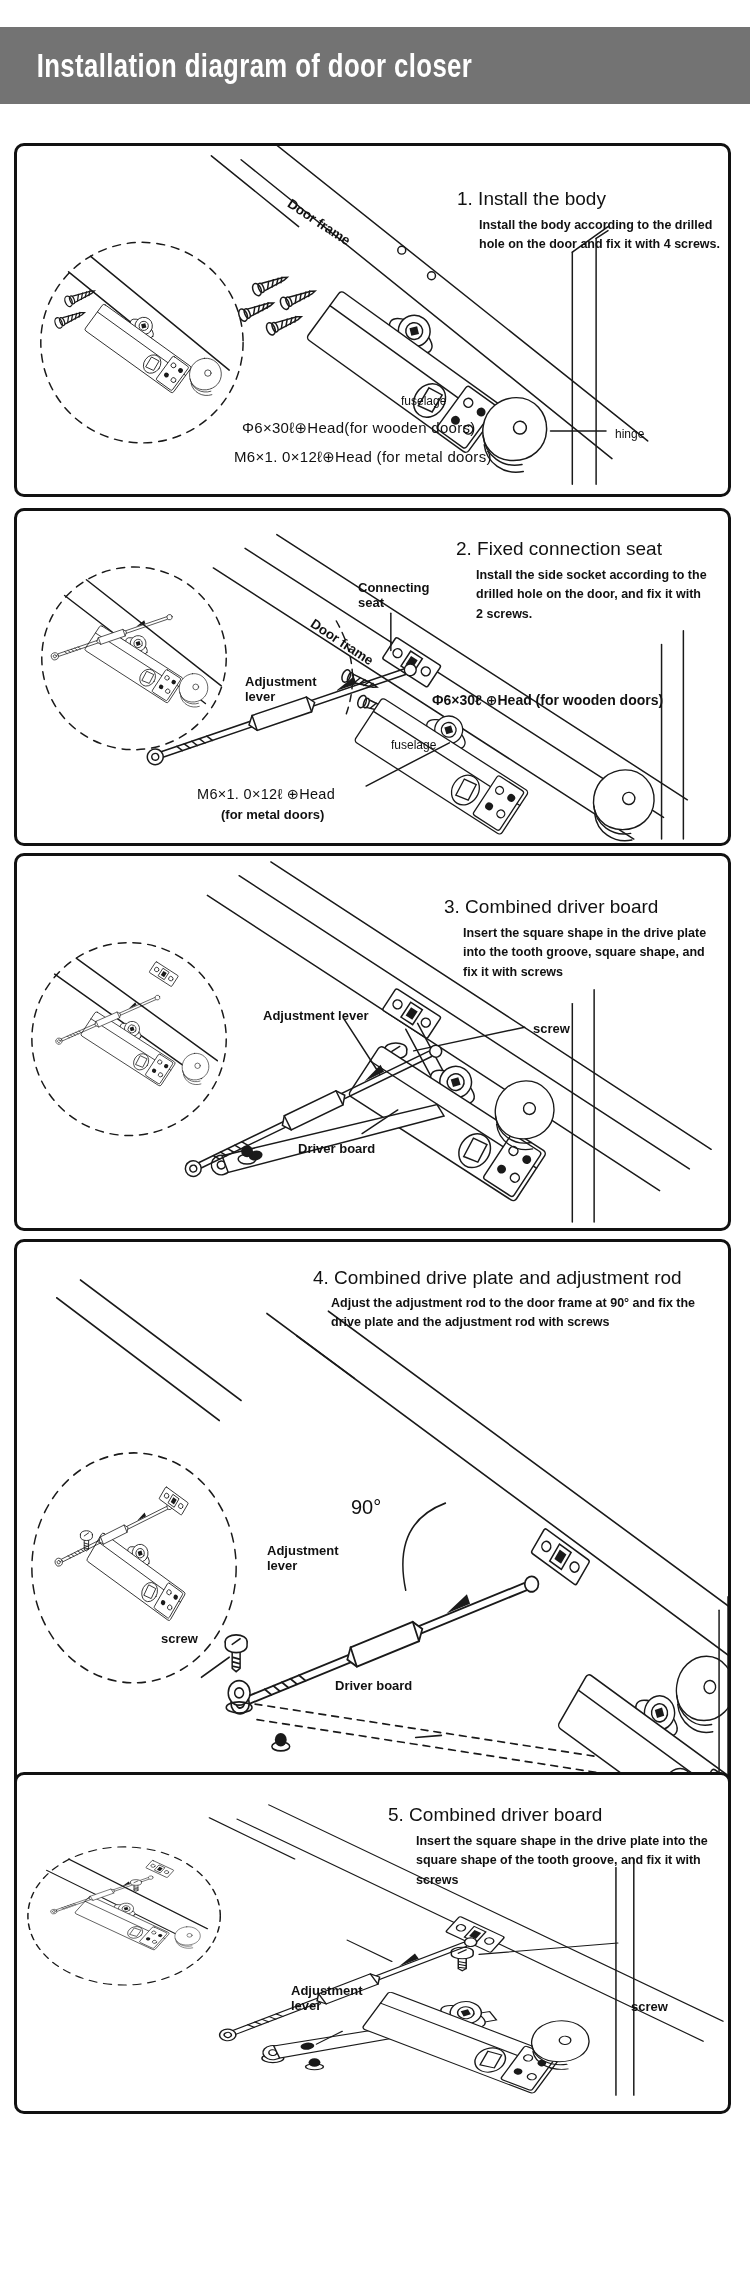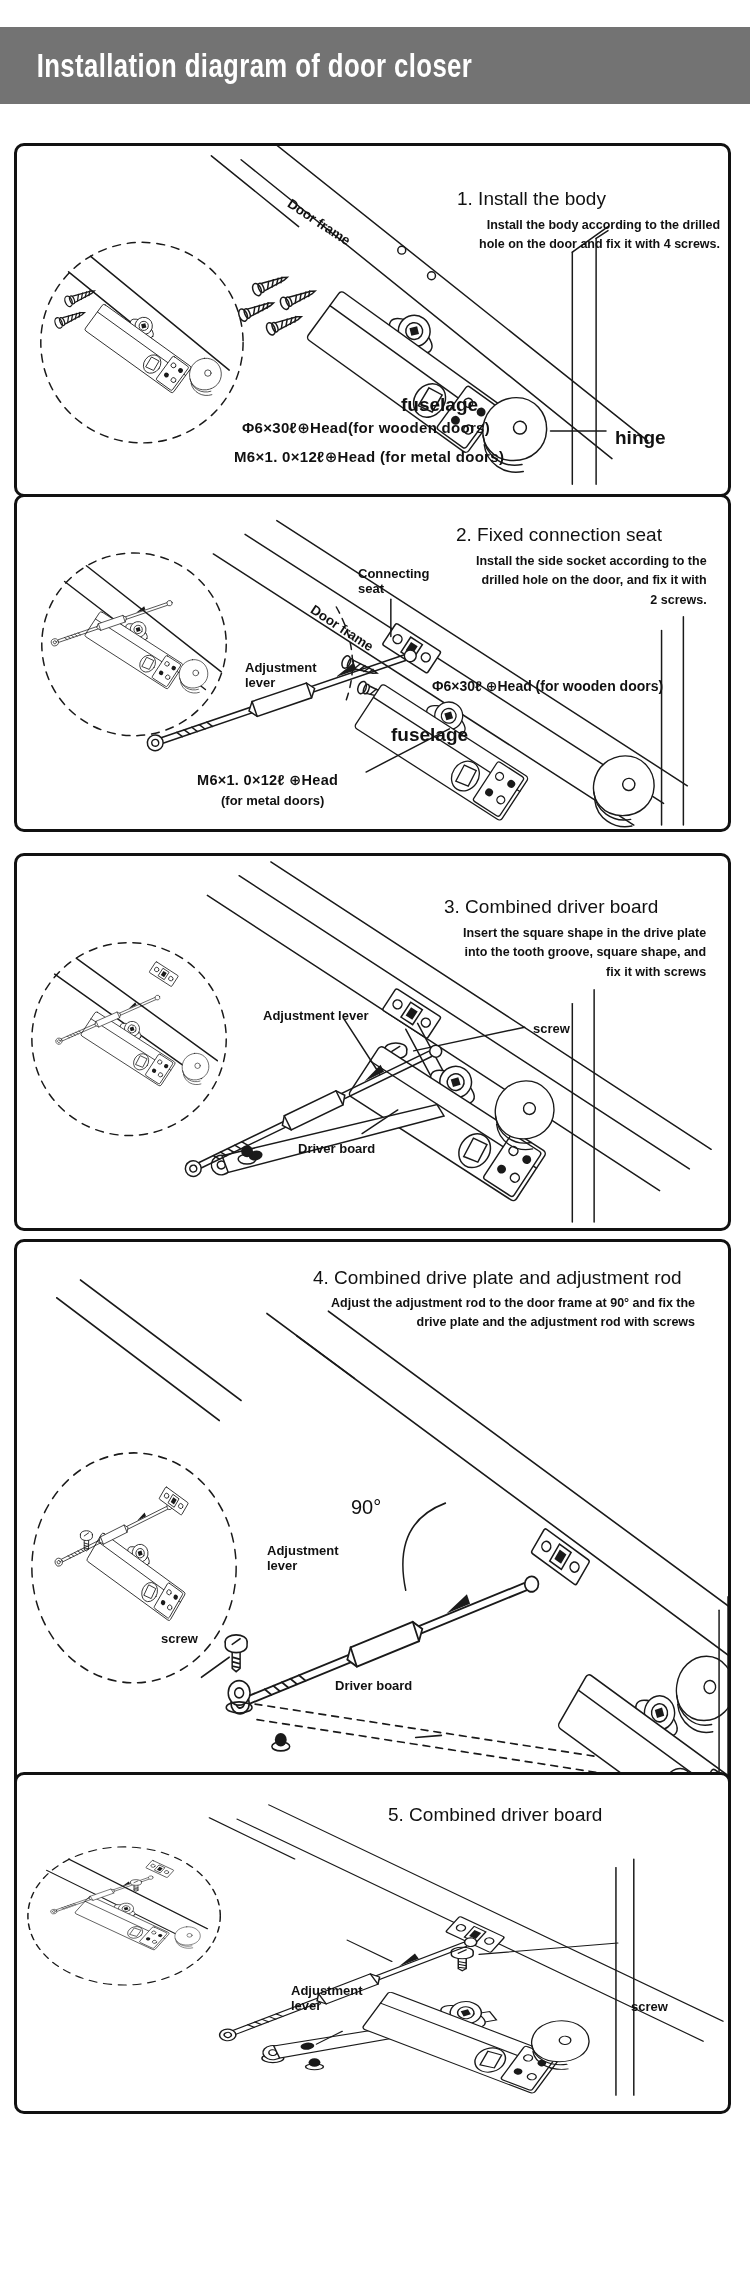--- a/index.html
+++ b/index.html
@@ -16,24 +16,24 @@
     white-space:nowrap; transform:scaleX(.78); transform-origin:left center;
     letter-spacing:.5px;
   }
   .panel {
     position:absolute; left:14px; width:717px; border:3px solid #111;
     border-radius:10px; background:#fff; box-sizing:border-box; overflow:hidden;
   }
   .art { position:absolute; left:0; top:0; width:100%; height:100%; }
   .p-title { position:absolute; font-size:19px; font-weight:400; white-space:nowrap; }
   .p-desc  { position:absolute; font-size:12.5px; font-weight:700; line-height:1.55; }
-  .p-desc span { display:block; white-space:nowrap;text-align:right; }
+  .p-desc span { display:block; white-space:nowrap; }
   .lbl { position:absolute; font-size:13px; font-weight:700; line-height:1.18; }
-  .lbl-sm { position:absolute; font-size:19px; font-weight:700; white-space:nowrap; }
-  .spec { position:absolute; font-size:15px; font-weight:700; letter-spacing:.3px; white-space:nowrap; }
+  .lbl-sm { position:absolute; font-size:12px; font-weight:400; white-space:nowrap; }
+  .spec { position:absolute; font-size:15px; font-weight:400; letter-spacing:.3px; white-space:nowrap; }
   .spec-sm { position:absolute; font-size:13px; font-weight:700; white-space:nowrap; }
   .door-frame { position:absolute; font-size:13.5px; font-weight:700; white-space:nowrap;
     transform:rotate(33.5deg); transform-origin:left top; }
   .angle-lbl { position:absolute; font-size:20px; font-weight:400; white-space:nowrap;margin-top:22px; }
   .nowrap { white-space:nowrap; }
 </style>
 </head>
 <body>
 
 <svg width="0" height="0" style="position:absolute" aria-hidden="true">
@@ -136,21 +136,21 @@
     <span>Install the body according to the drilled</span>
     <span>hole on the door and fix it with 4 screws.</span>
   </div>
   <div class="door-frame" style="left:276px;top:50px">Door frame</div>
   <div class="lbl-sm" style="left:384px;top:248px">fuselage</div>
   <div class="lbl-sm" style="left:598px;top:281px">hinge</div>
   <div class="spec" style="left:225px;top:273px">Φ6×30ℓ⊕Head(for wooden doors)</div>
   <div class="spec" style="left:217px;top:302px">M6×1. 0×12ℓ⊕Head (for metal doors)</div>
 </section>
 
-<section class="panel" style="top:494px;height:338px">
+<section class="panel" style="top:508px;height:338px">
   <svg class="art" viewBox="0 0 717 338" preserveAspectRatio="none">
     <g stroke="#1a1a1a" fill="none" stroke-width="1.5" stroke-linecap="round">
       <line x1="198" y1="58" x2="622" y2="334"></line>
       <line x1="230" y1="38" x2="652" y2="312"></line>
       <line x1="262" y1="24" x2="676" y2="294"></line>
       <line x1="650" y1="136" x2="650" y2="334"></line>
       <line x1="672" y1="122" x2="672" y2="334"></line>
       <use href="#g-bracket" transform="translate(398,154) rotate(33)"></use>
       <line x1="377" y1="104" x2="377" y2="142"></line>
       <use href="#g-screw" transform="translate(332,168) rotate(20)"></use>
@@ -291,16 +291,21 @@
       <line x1="30" y1="134" x2="176" y2="234"></line>
       <line x1="52" y1="118" x2="192" y2="216"></line>
       <use href="#g-body" transform="translate(106,208) rotate(33) scale(0.48)"></use>
       <use href="#g-rod" transform="translate(86,168) rotate(-26) scale(0.4)"></use>
       <use href="#g-bracket" transform="translate(144,132) rotate(33) scale(0.48)"></use>
       <use href="#g-screwv" transform="translate(120,150) scale(0.5)"></use>
       <use href="#g-hinge" transform="translate(172,226) scale(0.4)"></use>
     </g>
   </svg>
   <div class="p-title" style="left:371px;top:29px">5. Combined driver board</div>
+  <div class="p-desc" style="left:399px;top:57px">
+    <span>Insert the square shape in the drive plate into the</span>
+    <span>square shape of the tooth groove, and fix it with</span>
+    <span>screws</span>
+  </div>
   <div class="lbl" style="left:274px;top:208px;width:86px">Adjustment lever</div>
   <div class="lbl nowrap" style="left:614px;top:224px">screw</div>
   <div class="lbl nowrap" style="left:300px;top:380px">Driver board</div>
 </section>
 
 </body></html>

